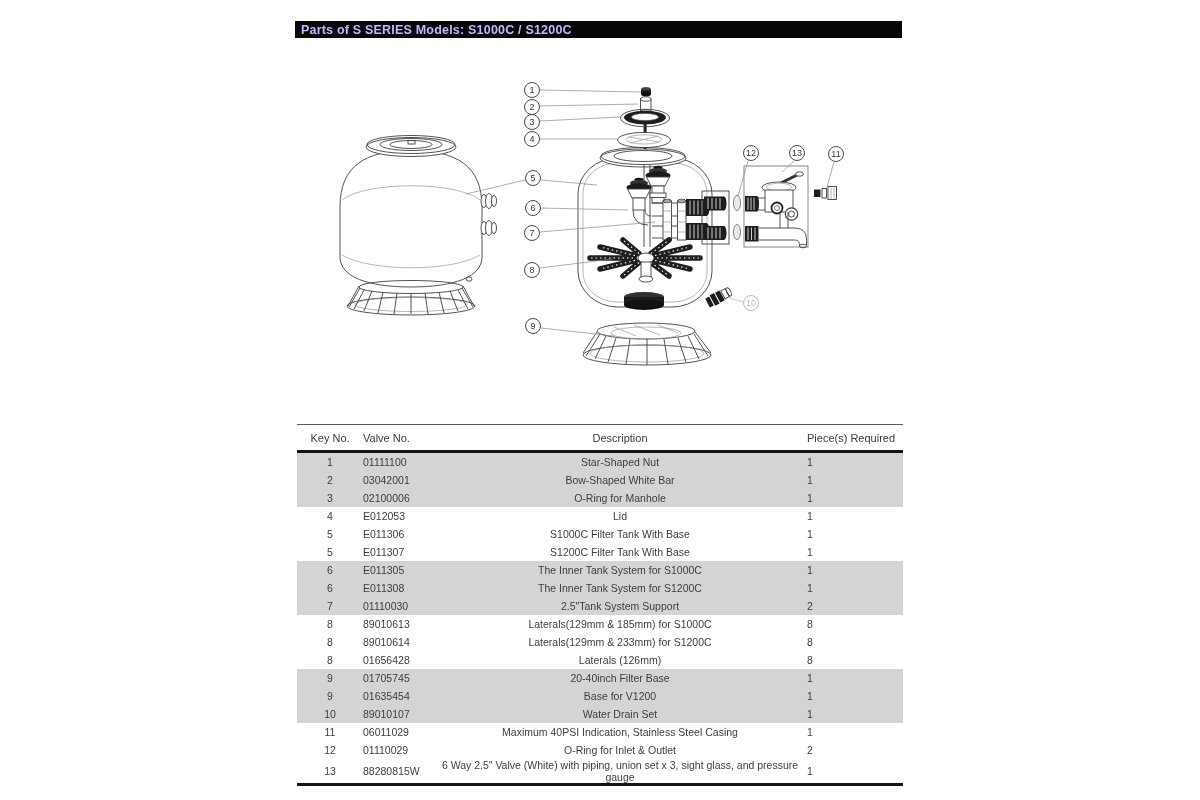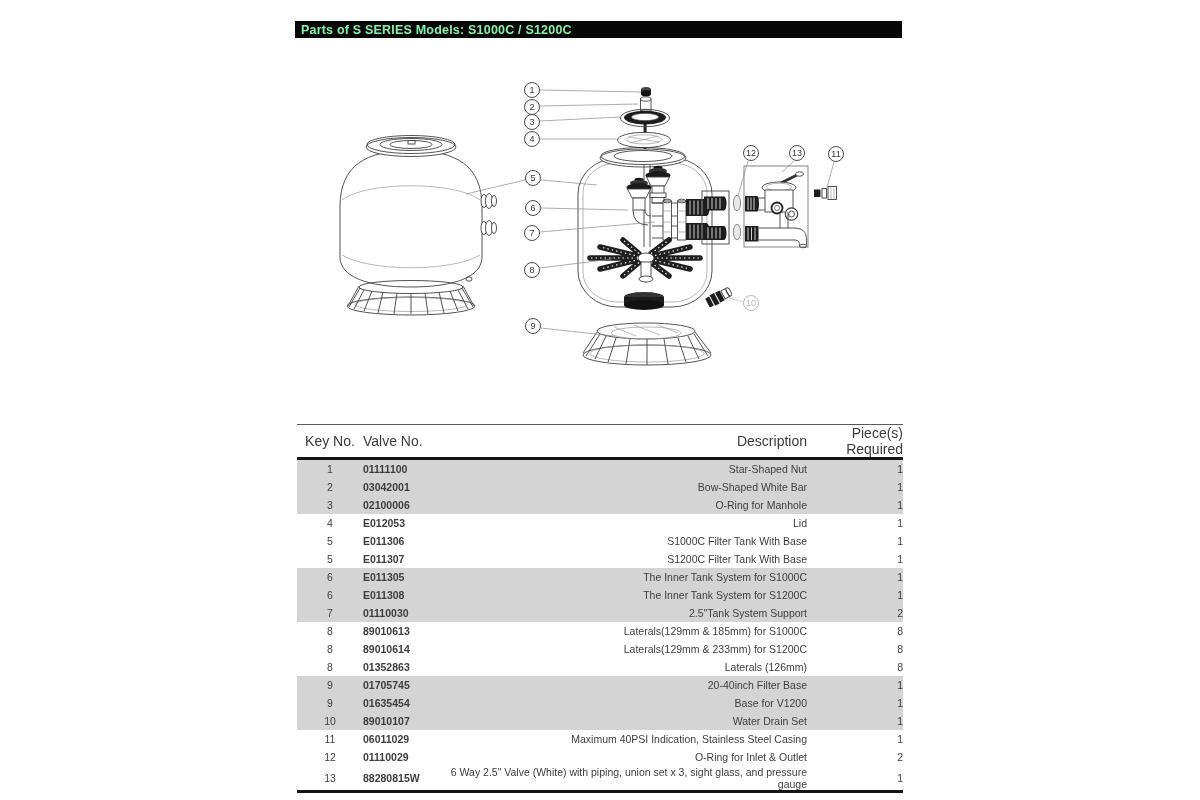--- a/index.html
+++ b/index.html
@@ -1,46 +1,46 @@
 <!DOCTYPE html>
 <html><head>
 <meta charset="utf-8">
 <style>
   html,body{margin:0;padding:0;background:#ffffff;}
   #page{position:relative;width:1200px;height:800px;background:#fff;overflow:hidden;
         font-family:"Liberation Sans",sans-serif;}
 
   
   #title-bar{position:absolute;left:295px;top:21px;width:607px;height:17px;
-             background:#060606;color:#86efac;display:flex;align-items:center;}
+             background:#060606;color:#c4b5fd;display:flex;align-items:center;}
   #title-bar span{font-size:12.5px;font-weight:bold;padding-left:6px;letter-spacing:.2px;white-space:nowrap;}
 
   
   #diagram{position:absolute;left:0;top:0;width:1200px;height:420px;}
   .d{stroke:#3f3f3f;fill:none;stroke-width:.9;}
   .dw{stroke:#3f3f3f;fill:#ffffff;stroke-width:.9;}
   .lt{stroke:#9a9a9a;fill:none;stroke-width:.7;}
   .leader{stroke:#8a8a8a;fill:none;stroke-width:.7;}
   .callout-circle{fill:#ffffff;stroke:#4a4a4a;stroke-width:1;}
   .callout-num{font:9px "Liberation Sans",sans-serif;fill:#333;text-anchor:middle;}
   .arm{stroke:#1f1f1f;stroke-width:5.5;stroke-linecap:round;fill:none;}
   .armrib{stroke:#ffffff;stroke-width:1.1;stroke-dasharray:1.5 3;fill:none;}
 
   
   #parts-table{position:absolute;left:297px;top:424px;width:606px;border-collapse:collapse;
                table-layout:fixed;color:#3d3d3d;border-top:1px solid #5a5a5a;border-bottom:3px solid #141414;}
   #parts-table col.c-key{width:66px;} #parts-table col.c-part{width:70px;}
   #parts-table col.c-qty{width:96px;}
-  #parts-table th{height:25px;font-weight:normal;font-size:14px;color:#3a3a3a;
+  #parts-table th{height:25px;font-weight:normal;font-size:11px;color:#3a3a3a;
                   vertical-align:middle;padding:0;border-bottom:3px solid #141414;}
   #parts-table td{height:18px;font-size:10.5px;padding:0;vertical-align:middle;}
   th.h-key,td.t-key{text-align:center;}
-  th.h-part,td.t-part{text-align:left;font-weight:bold;}
-  th.h-desc,td.t-desc{text-align:right;}
-  th.h-qty,td.t-qty{text-align:right;}
+  th.h-part,td.t-part{text-align:left;}
+  th.h-desc,td.t-desc{text-align:center;}
+  th.h-qty,td.t-qty{text-align:left;}
   tr.shaded{background:#d4d4d4;}
 </style>
 </head>
 <body>
 
 <div id="page">
 
   <div id="title-bar">
     <span>Parts of S SERIES Models: S1000C / S1200C</span>
   </div>
@@ -366,21 +366,21 @@
       <td class="t-qty">8</td>
     </tr>
         <tr>
       <td class="t-key">8</td>
       <td class="t-part">89010614</td>
       <td class="t-desc">Laterals(129mm &amp; 233mm) for  S1200C</td>
       <td class="t-qty">8</td>
     </tr>
         <tr>
       <td class="t-key">8</td>
-      <td class="t-part">01352863</td>
+      <td class="t-part">01656428</td>
       <td class="t-desc">Laterals (126mm)</td>
       <td class="t-qty">8</td>
     </tr>
         <tr class="shaded">
       <td class="t-key">9</td>
       <td class="t-part">01705745</td>
       <td class="t-desc">20-40inch Filter Base</td>
       <td class="t-qty">1</td>
     </tr>
         <tr class="shaded">

